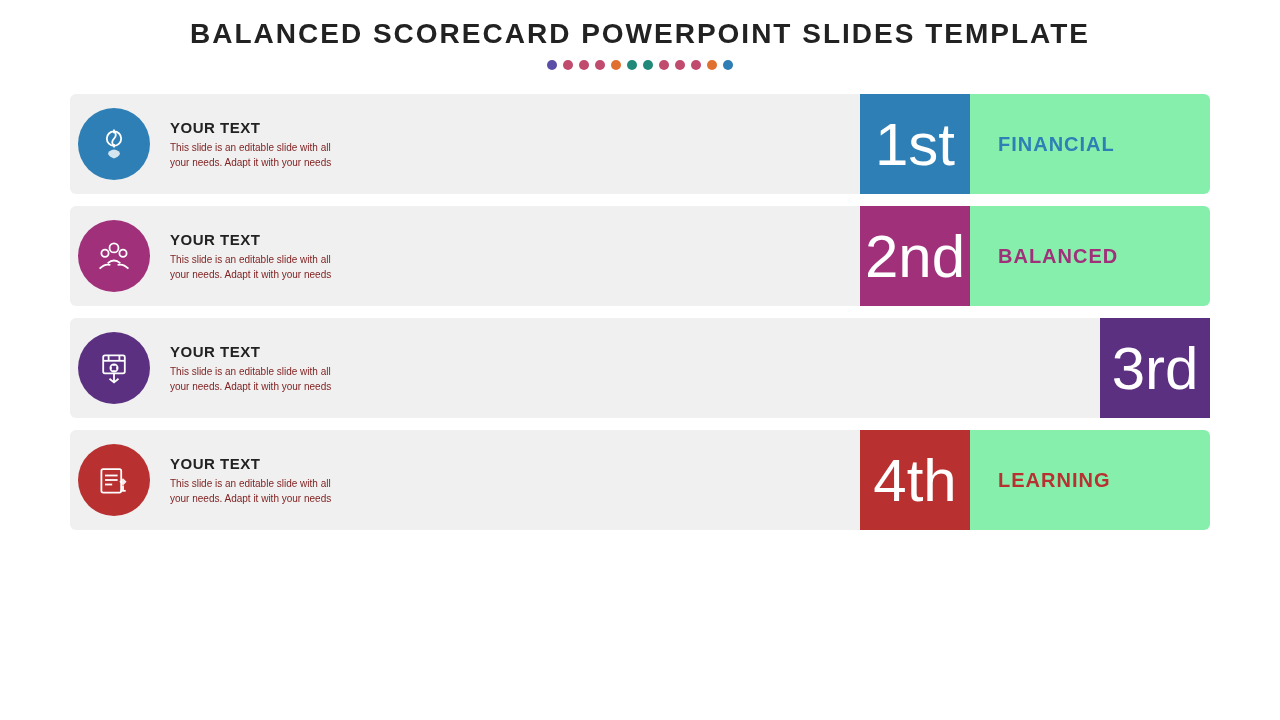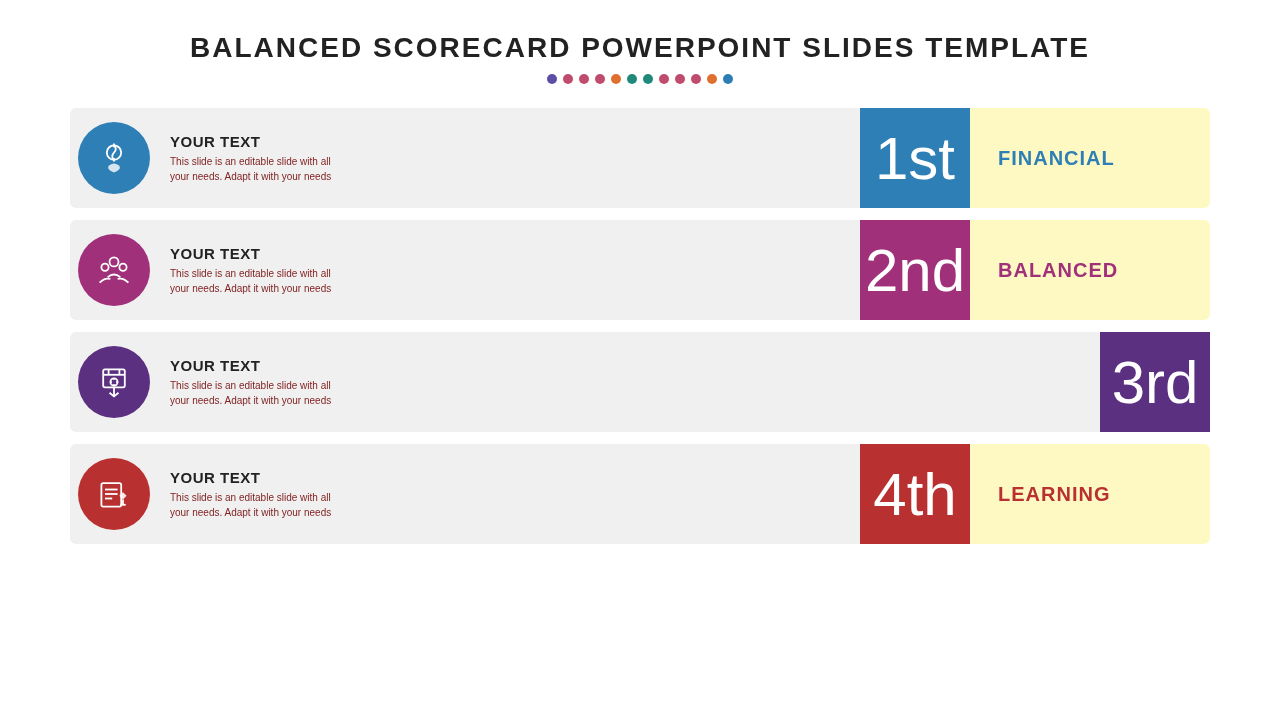--- a/index.html
+++ b/index.html
@@ -8,21 +8,21 @@
       font-family: 'Segoe UI', Arial, sans-serif;
       width: 1280px;
       height: 720px;
       overflow: hidden;
       display: flex;
       flex-direction: column;
       align-items: center;
     }
 
     .header {
-      margin-top: 32px;
+      margin-top: 18px;
       text-align: center;
     }
 
     .header h1 {
       font-size: 28px;
       font-weight: 900;
       letter-spacing: 2px;
       color: #222;
       text-transform: uppercase;
     }
@@ -106,21 +106,21 @@
       align-items: center;
       justify-content: center;
       font-size: 60px;
       font-weight: 300;
       color: white;
       flex-shrink: 0;
     }
 
     .label-card {
       width: 240px;
-      background: #fef9c3;
+      background: #86efac;
       display: flex;
       align-items: center;
       justify-content: flex-start;
       padding-left: 28px;
       border-radius: 0 6px 6px 0;
       flex-shrink: 0;
     }
 
     .label-card span {
       font-size: 20px;

